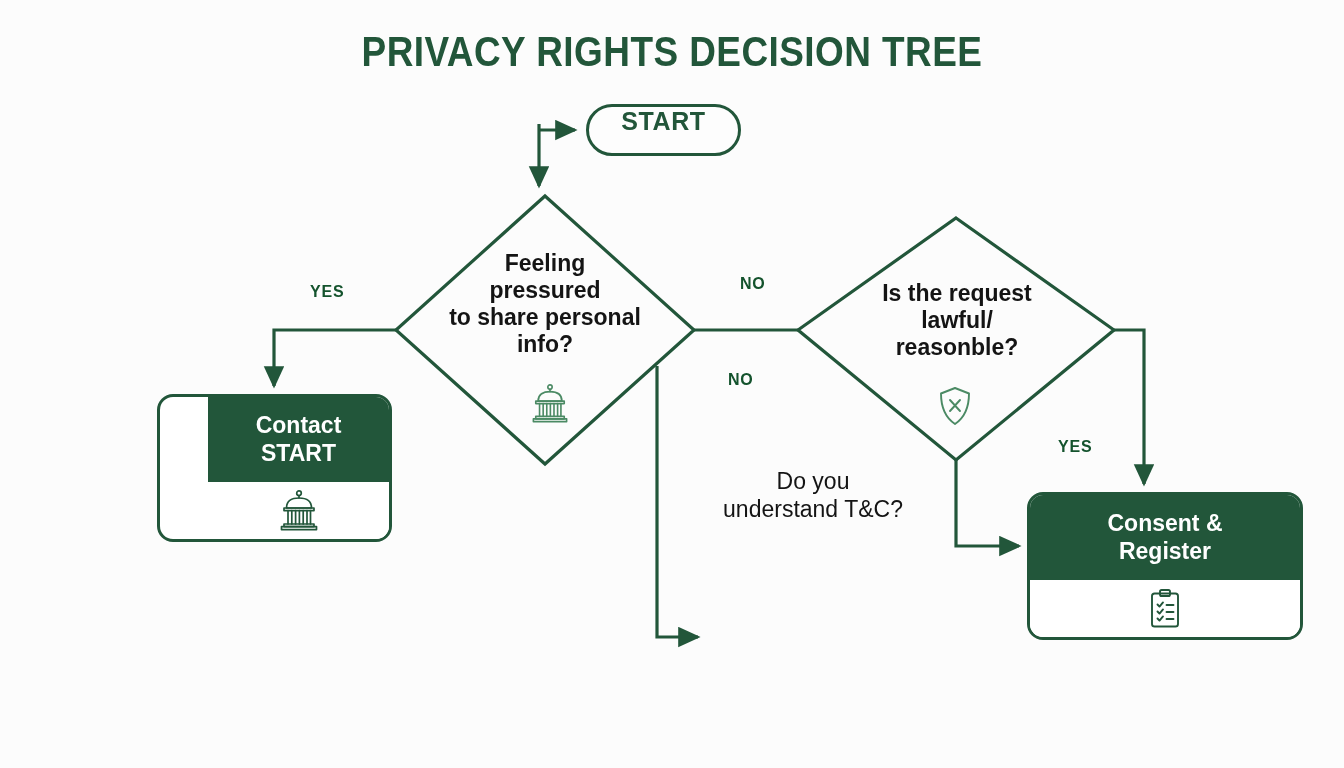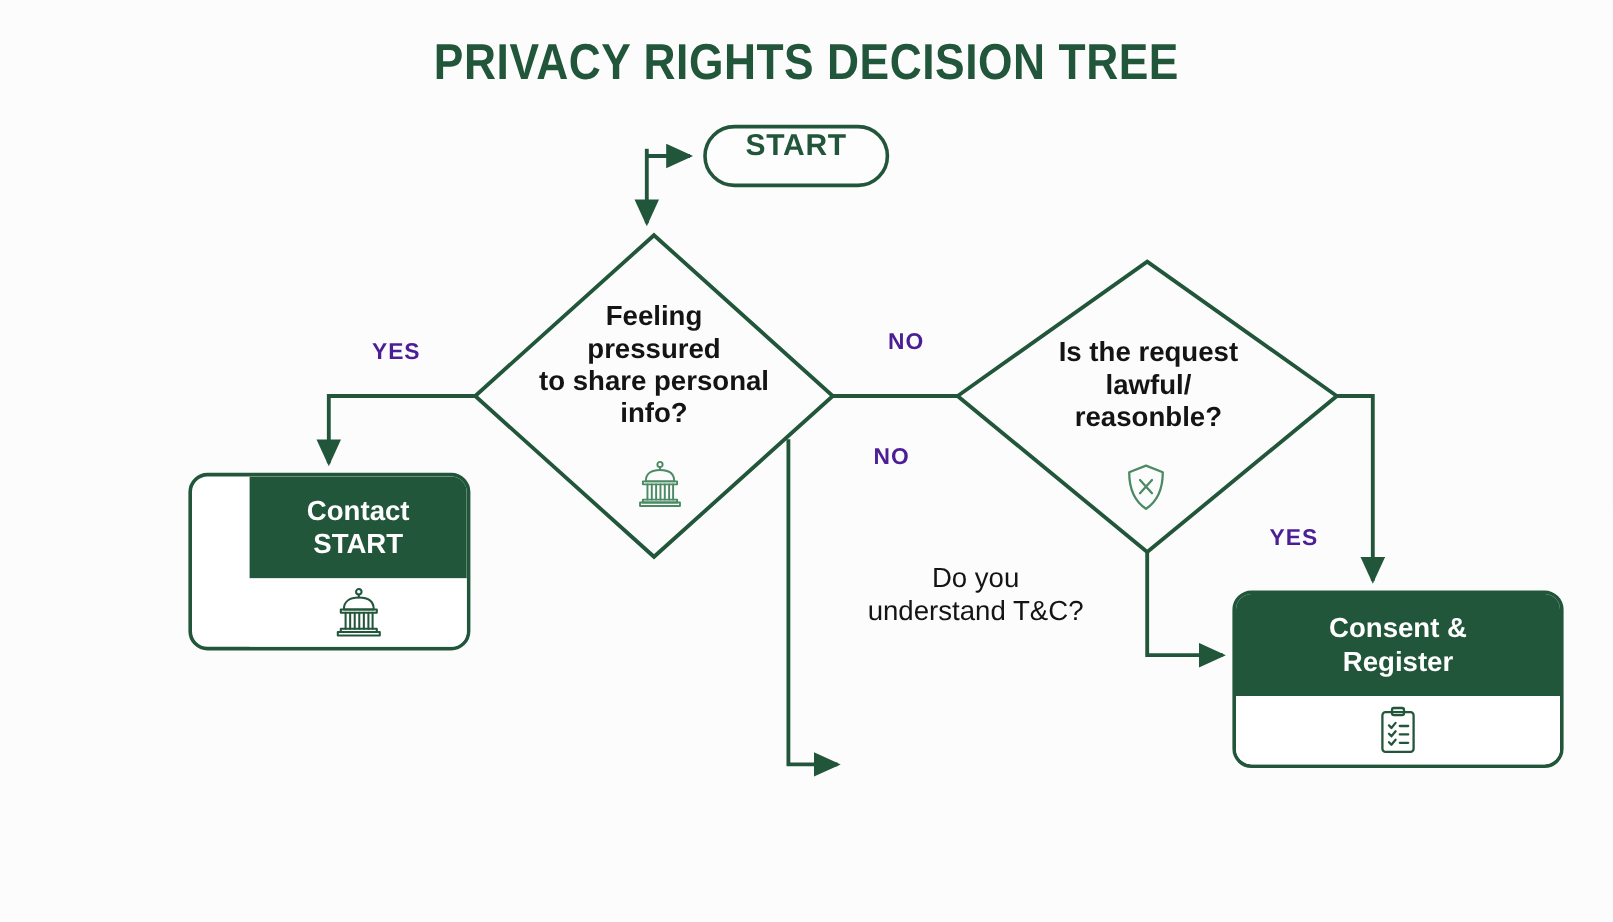--- a/index.html
+++ b/index.html
@@ -82,22 +82,22 @@
   #diamond-2-text {
     left: 832px;
     top: 280px;
     width: 250px;
     font-size: 23px;
   }
 
   
   .edge-label {
     position: absolute;
-    color: #4c1d95;
-    font-size: 19px;
+    color: #14532d;
+    font-size: 16px;
     font-weight: 700;
     letter-spacing: 0.8px;
     font-family: "Liberation Sans Narrow", "Liberation Sans", sans-serif;
     white-space: nowrap;
   }
   #edge-label-yes-1 { left: 310px; top: 283px; }
   #edge-label-no-1  { left: 740px; top: 275px; }
   #edge-label-no-2  { left: 728px; top: 371px; }
   #edge-label-yes-2 { left: 1058px; top: 438px; }
 

